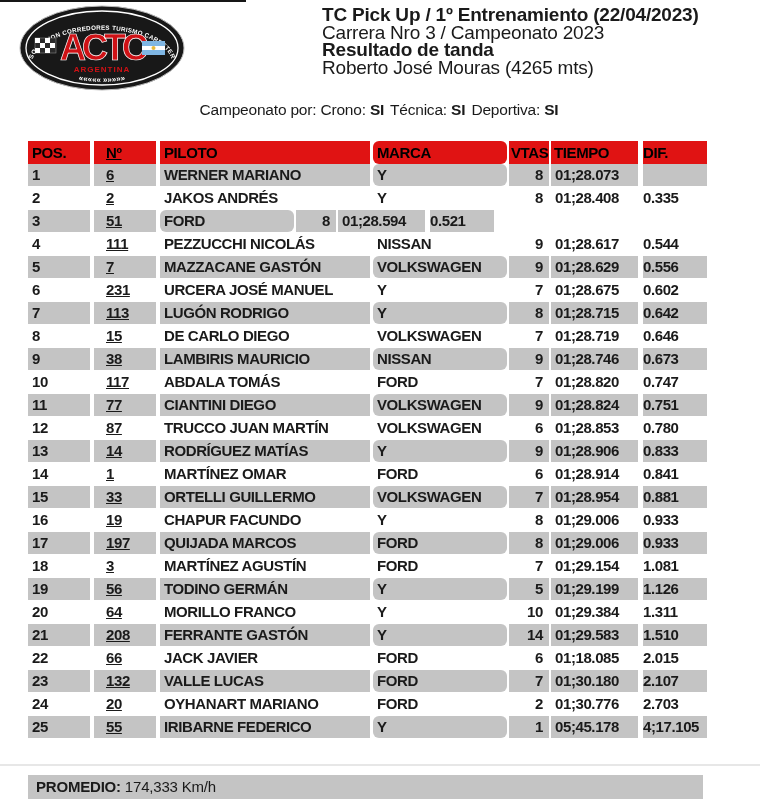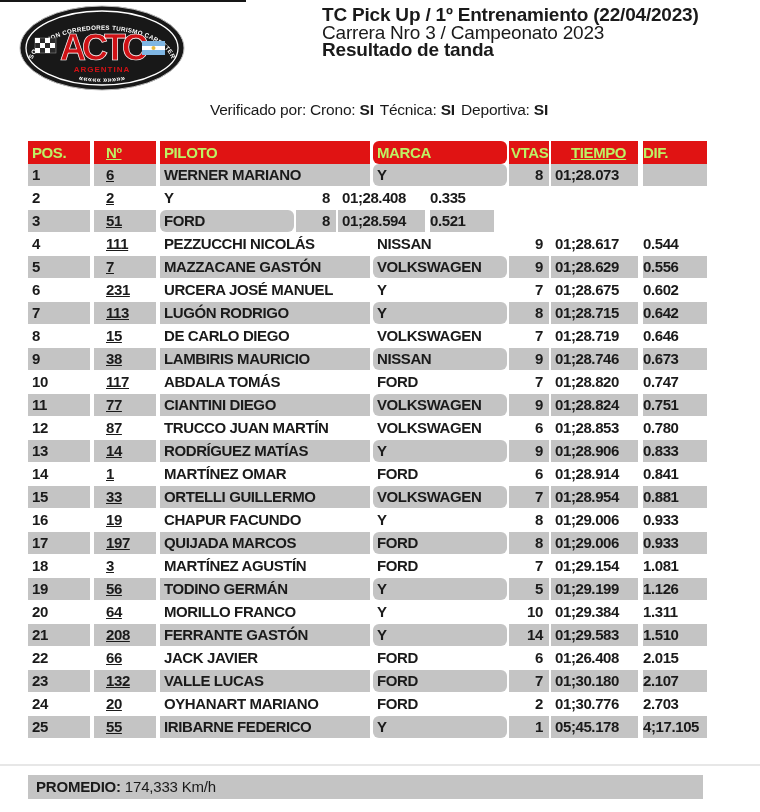--- a/index.html
+++ b/index.html
@@ -14,31 +14,31 @@
   .topline { position:absolute; top:0; left:0; width:246px; height:2px; background:#161616; }
   .logo-wrap { position:absolute; top:4px; left:18px; width:168px; height:88px; }
   .titleblock { position:absolute; top:6px; left:286px; font-size:19px; line-height:17.5px; letter-spacing:-0.2px;margin-left:36px; }
   .bold { font-weight:bold; }
   .verify { position:absolute; top:101px; left:0; width:760px; text-align:center; font-size:15.5px; letter-spacing:-0.2px; }
   .verify b { padding-right:2px; }
 
   .rtable { position:absolute; top:141px; left:28px; width:679px; font-size:15px; font-weight:bold; letter-spacing:-0.4px; }
   .trow { display:flex; height:23px; }
   .cell { height:22px; line-height:22px; overflow:hidden; white-space:nowrap; }
-  .thead .cell { height:23px; line-height:23px; background:#e01313; color:#bef264; }
+  .thead .cell { height:23px; line-height:23px; background:#e01313; color:#000000; }
   .gray .cell { background:#c4c4c4; }
   .c0 { width:62px;  margin-right:4px; padding-left:4px; }
   .c1 { width:62px;  margin-right:4px; padding-left:12px;text-decoration:underline; }
   .c2 { width:210px; margin-right:3px; padding-left:4px; }
   .c3 { width:134px; margin-right:2px; padding-left:4px;border-radius:6px; }
   .c4 { width:40px;  margin-right:2px; text-align:right; padding-right:6px; }
   .c5 { width:87px;  margin-right:5px; padding-left:4px; }
   .c6 { width:64px;  text-align:left; padding-right:5px; }
   .thead .c4 { text-align:left; padding-left:2px; padding-right:10px; }
-  .thead .c5 { padding-left:20px;text-decoration:underline; }
+  .thead .c5 { padding-left:3px; }
 
   .fold { position:absolute; top:764px; left:0; width:760px; height:2px; background:#e7e7e7; }
   .footerbar {
     position:absolute; top:775px; left:28px; width:675px; height:24px;
     background:#c4c4c4; font-size:15px; line-height:24px; padding-left:8px; letter-spacing:-0.2px;
   }
 </style>
 </head>
 <body>
 
@@ -73,24 +73,25 @@
     <text font-size="8" fill="#ffffff" font-weight="bold">
       <textPath href="#arcBot" startOffset="50%" text-anchor="middle">«««««   »»»»»</textPath>
     </text>
   </svg>
 </div>
 
 <div class="titleblock">
   <div class="bold">TC Pick Up / 1º Entrenamiento (22/04/2023)</div>
   <div>Carrera Nro 3 / Campeonato 2023</div>
   <div class="bold">Resultado de tanda</div>
+  <div>Roberto José Mouras (4265 mts)</div>
 </div>
 
 <div class="verify">
-  <span>Verificado por:</span>
+  <span>Campeonato por:</span>
   <span>Crono:</span>
   <b>SI</b>
   <span>Técnica:</span>
   <b>SI</b>
   <span>Deportiva:</span>
   <b>SI</b>
 </div>
 
 <div class="rtable">
   <div class="trow thead">
@@ -108,20 +109,21 @@
         <div class="cell c1">6</div>
         <div class="cell c2">WERNER MARIANO</div>
         <div class="cell c3">Y</div>
         <div class="cell c4">8</div>
         <div class="cell c5">01;28.073</div>
         <div class="cell c6"></div>
       </div>
       <div class="trow white">
         <div class="cell c0">2</div>
         <div class="cell c1">2</div>
+        <div class="cell c2">JAKOS ANDRÉS</div>
         <div class="cell c3">Y</div>
         <div class="cell c4">8</div>
         <div class="cell c5">01;28.408</div>
         <div class="cell c6">0.335</div>
       </div>
       <div class="trow gray">
         <div class="cell c0">3</div>
         <div class="cell c1">51</div>
         <div class="cell c3">FORD</div>
         <div class="cell c4">8</div>
@@ -289,21 +291,21 @@
         <div class="cell c4">14</div>
         <div class="cell c5">01;29.583</div>
         <div class="cell c6">1.510</div>
       </div>
       <div class="trow white">
         <div class="cell c0">22</div>
         <div class="cell c1">66</div>
         <div class="cell c2">JACK JAVIER</div>
         <div class="cell c3">FORD</div>
         <div class="cell c4">6</div>
-        <div class="cell c5">01;26.408</div>
+        <div class="cell c5">01;18.085</div>
         <div class="cell c6">2.015</div>
       </div>
       <div class="trow gray">
         <div class="cell c0">23</div>
         <div class="cell c1">132</div>
         <div class="cell c2">VALLE LUCAS</div>
         <div class="cell c3">FORD</div>
         <div class="cell c4">7</div>
         <div class="cell c5">01;30.180</div>
         <div class="cell c6">2.107</div>

